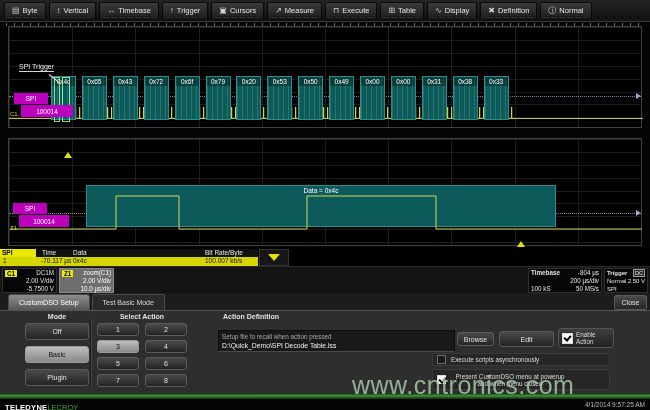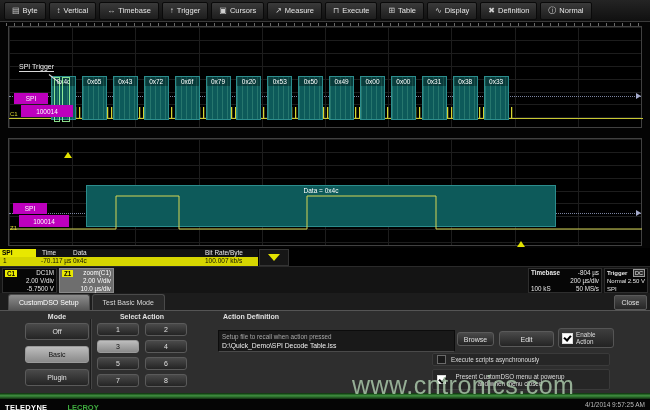--- a/index.html
+++ b/index.html
@@ -122,21 +122,21 @@
   .r-exec{top:60px;height:13px;}
   .r-present{top:76px;height:21px;}
   .r-present .cb-label{width:118px;text-align:center;}
 
   
   .green-strip{position:absolute;left:0;top:393px;width:650px;height:6px;
                background:linear-gradient(to bottom,#0b2d0b,#3f903f 45%,#0e2c0e);}
   .footer{position:absolute;left:0;top:399px;width:650px;height:11px;background:#050505;display:flex;
           align-items:center;justify-content:space-between;padding:0 5px;box-sizing:border-box;}
   .brand1{color:#fff;font-size:7.5px;font-weight:bold;letter-spacing:.3px;}
-  .brand2{color:#3faa3f;font-size:7.5px;font-weight:bold;margin-left:20px;}
+  .brand2{color:#3faa3f;font-size:7.5px;font-weight:normal;margin-left:0;}
   .datetime{color:#bbb;font-size:6.5px;}
 
   .watermark{position:absolute;left:352px;top:371px;z-index:60;font-size:25px;color:rgba(168,198,168,.85);
              letter-spacing:.5px;pointer-events:none;}
 </style>
 </head>
 <body>
 
 <div id="screen">
 

